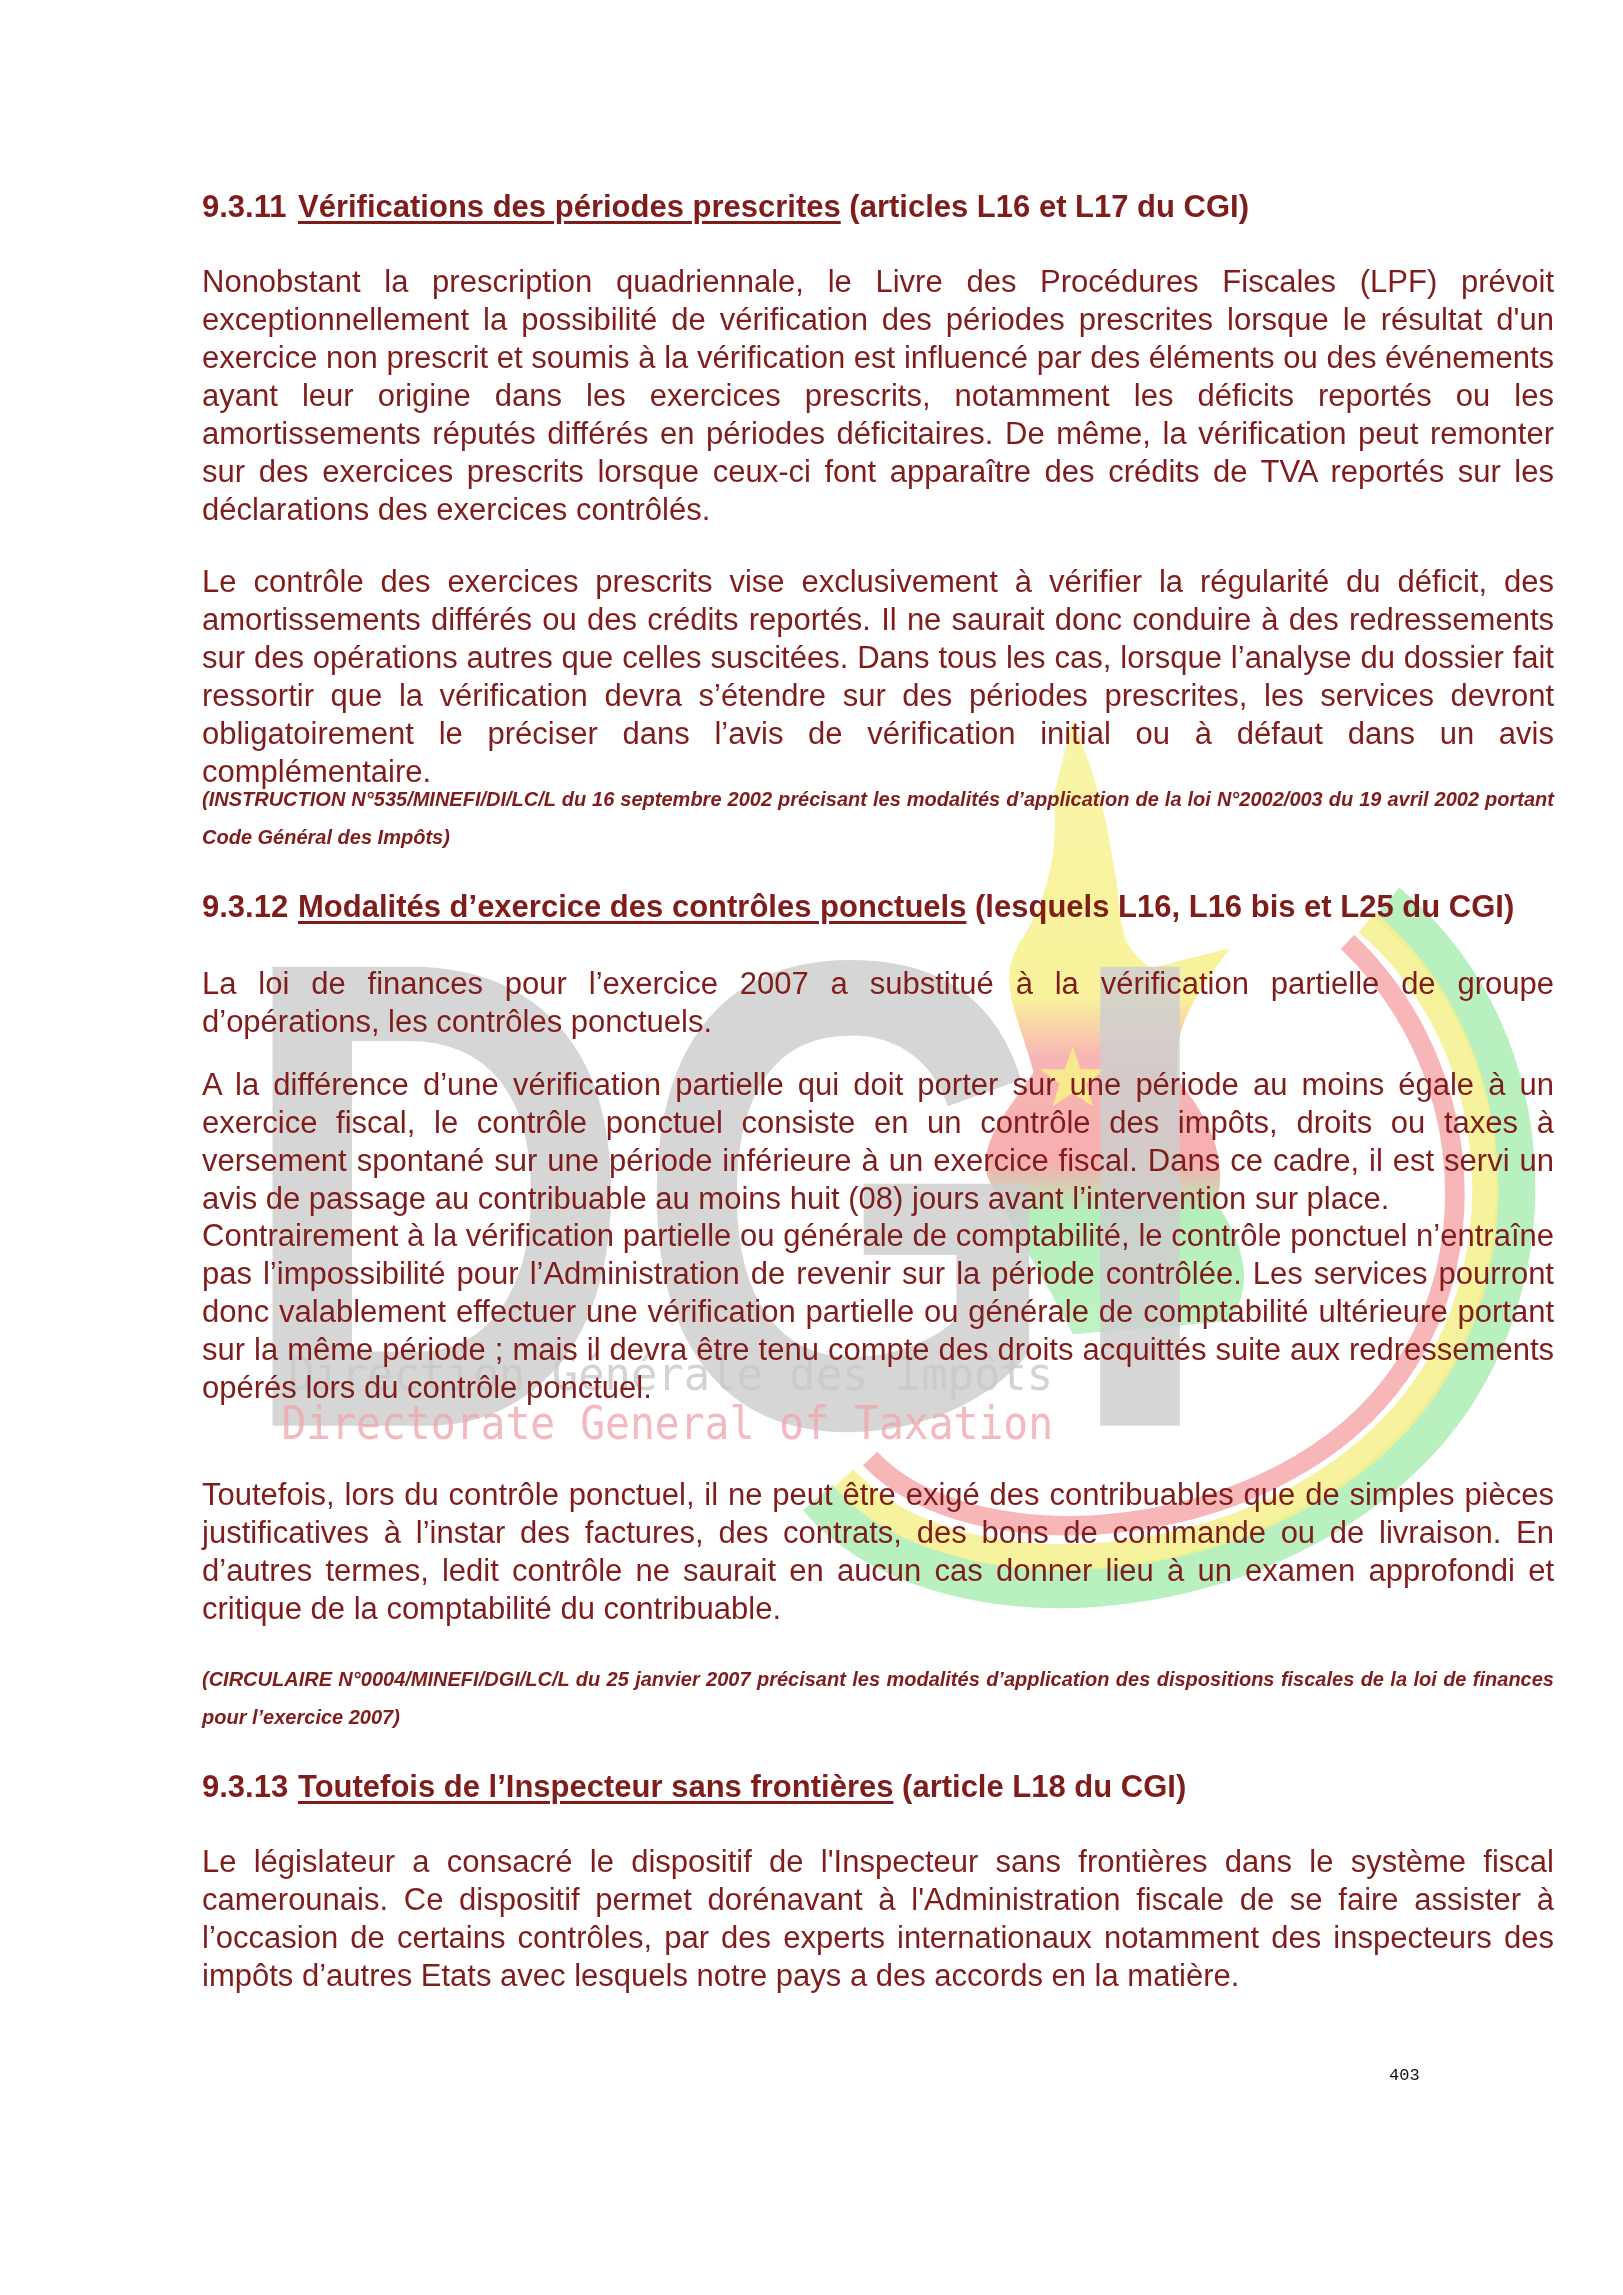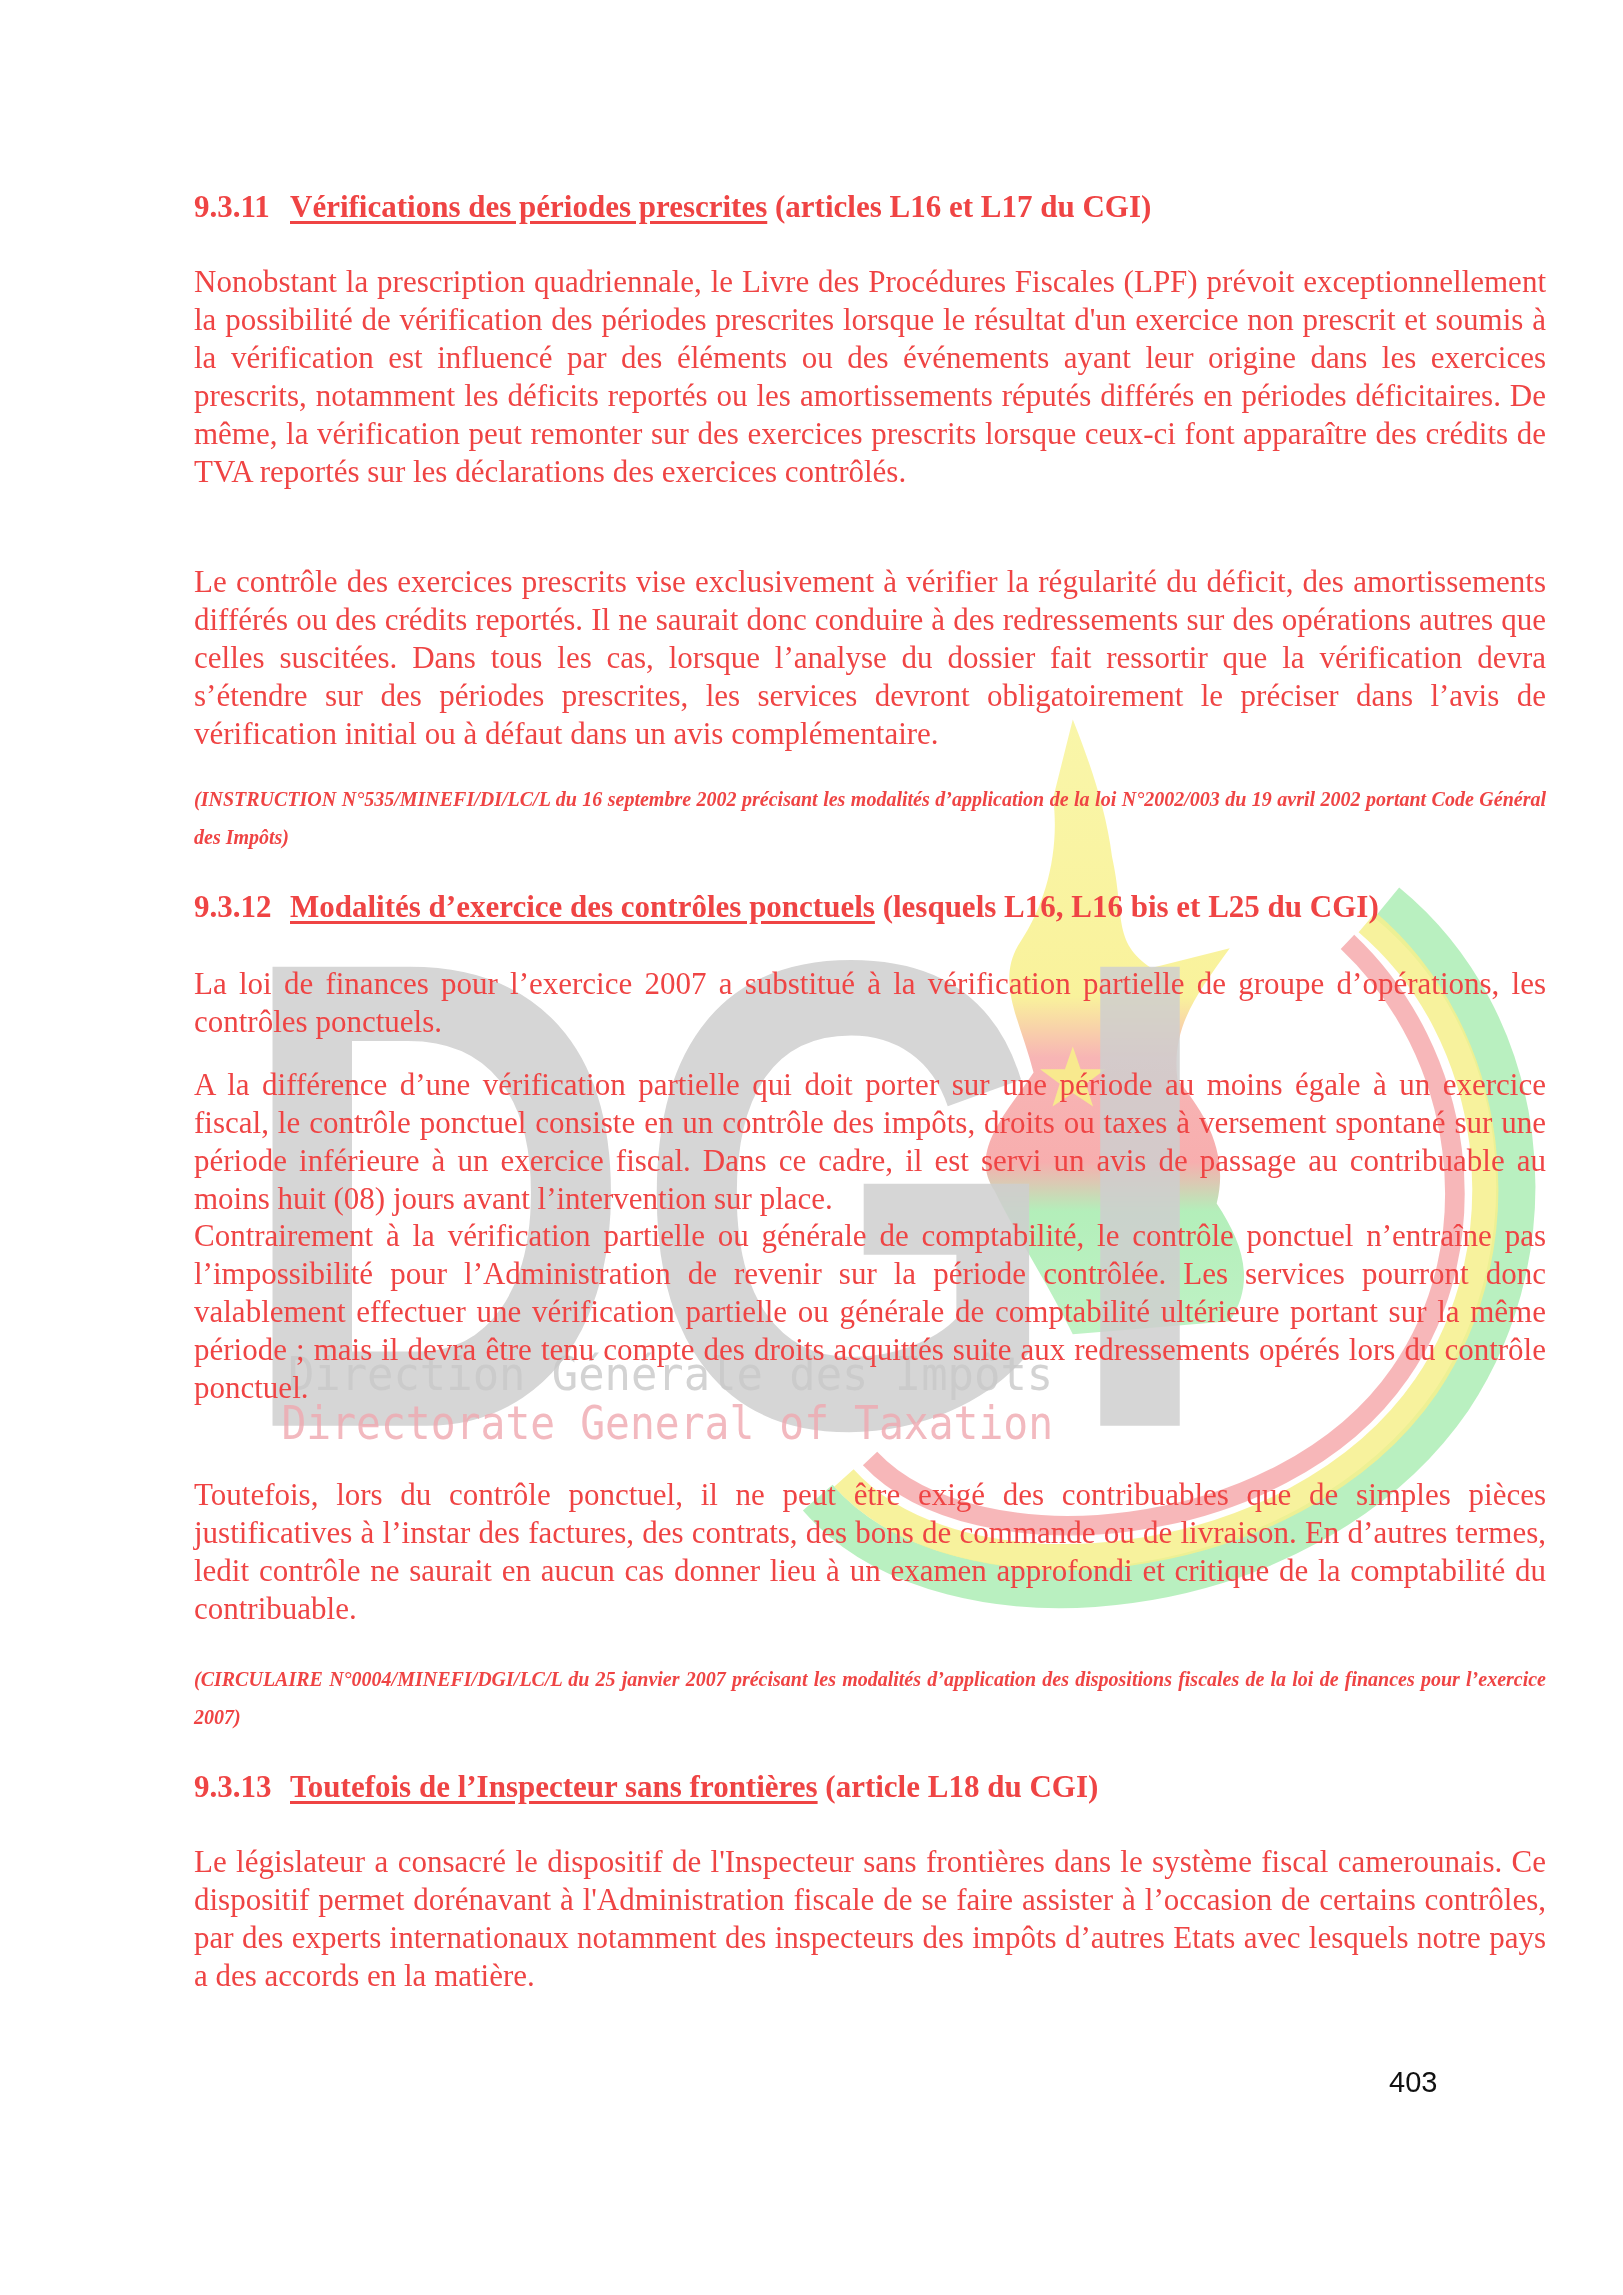--- a/index.html
+++ b/index.html
@@ -5,27 +5,27 @@
   html, body { margin: 0; padding: 0; background: #ffffff; }
   body { width: 1623px; height: 2295px; position: relative; overflow: hidden; }
   .page { position: absolute; left: 0; top: 0; width: 1623px; height: 2295px; background: #fff; }
 
   
   .watermark { position: absolute; left: 0; top: 0; width: 1481px; height: 2295px; pointer-events: none; }
   .wm-svg { position: absolute; left: 0; top: 0; }
 
   
   .col { position: absolute; left: 194px; width: 1352px; }
-  .blk { position: absolute; left: 0; width: 1352px; font-family: Liberation Serif, serif; color: #ef4444; }
+  .blk { position: absolute; left: 8px; width: 1352px; font-family: Liberation Sans, sans-serif; color: #7f1d1d; }
   .body-text { font-size: 31px; line-height: 38px; text-align: justify; text-align-last: left; }
   .heading { font-size: 31px; line-height: 38px; font-weight: bold; white-space: nowrap; }
   .heading .num { display: inline-block; width: 96px; }
   .heading .title { text-decoration: underline; text-decoration-thickness: 3.3px; text-underline-offset: 3.9px; }
   .ref { font-size: 20px; line-height: 38px; font-weight: bold; font-style: italic; text-align: justify; text-align-last: left; }
-  .pagenum { position: absolute; left: 1389px; top: 2066px; font-family: Liberation Sans, sans-serif; font-size: 29px; color: #111; }
+  .pagenum { position: absolute; left: 1389px; top: 2066px; font-family: Liberation Mono, monospace; font-size: 17px; color: #111; }
 </style>
 </head>
 <body>
 
 <div class="page">
 
   <div class="watermark">
     <svg class="wm-svg" width="1623" height="2295" viewBox="0 0 2481 3509">
       <defs>
         <linearGradient id="mapGrad" x1="0" y1="0" x2="0" y2="1">

